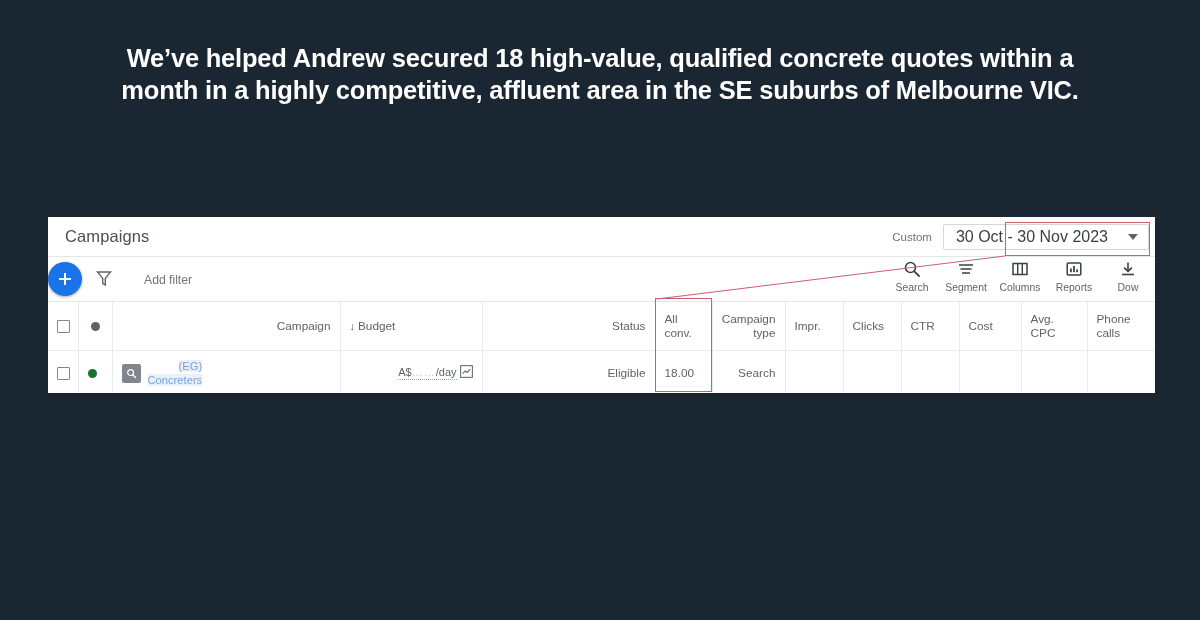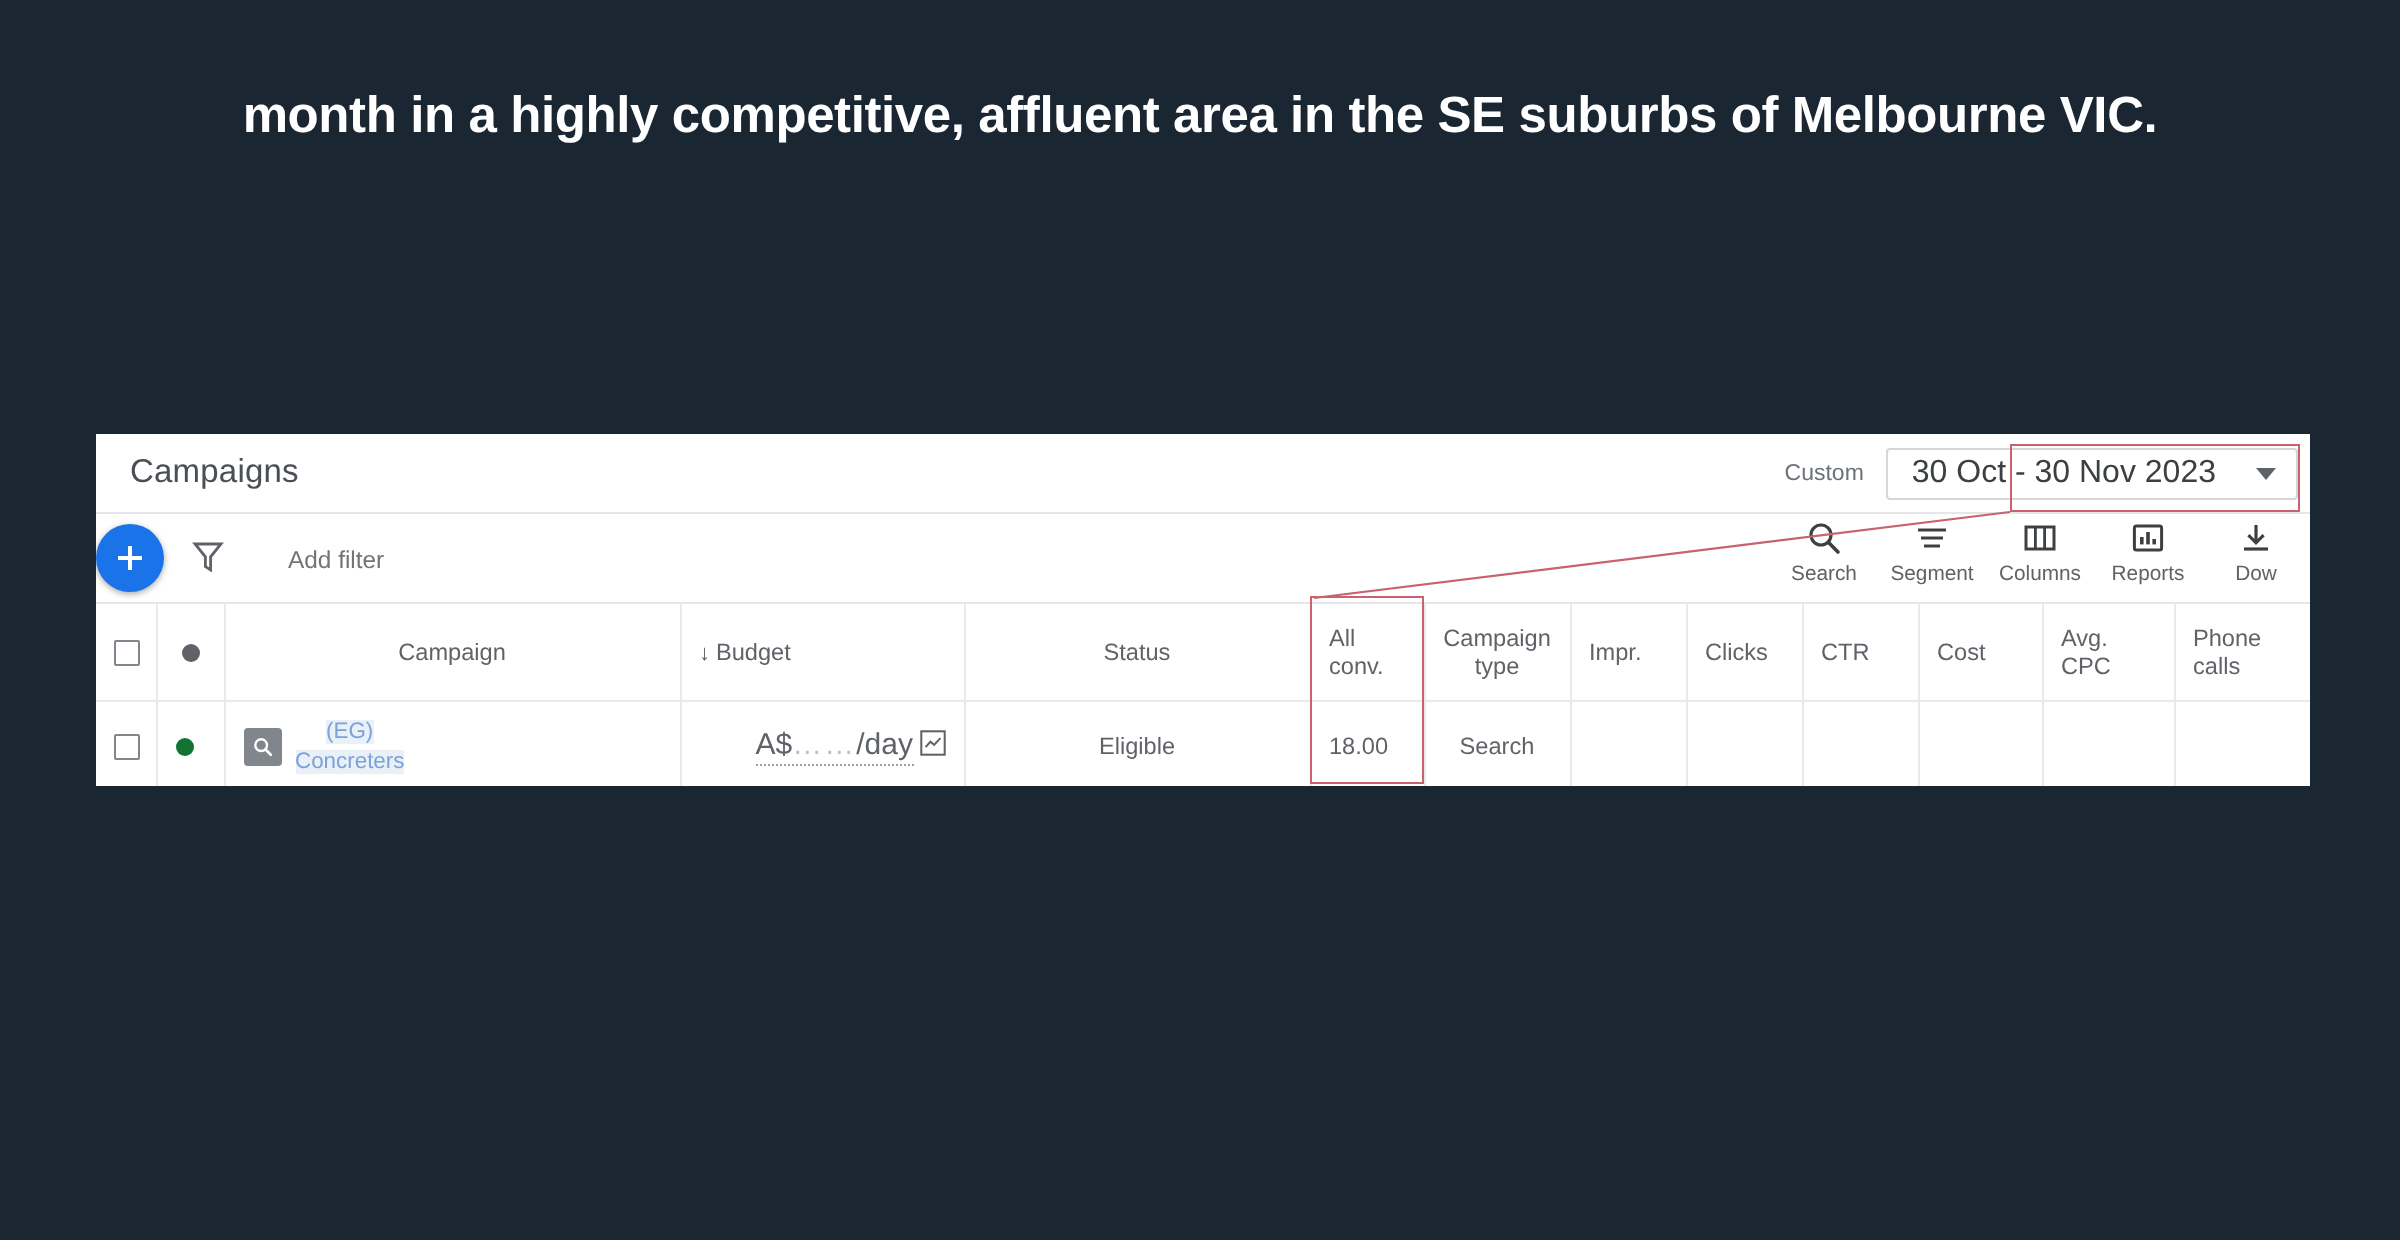--- a/index.html
+++ b/index.html
@@ -121,21 +121,21 @@
     border-bottom: 1px solid #e8eaed;
     font-weight: normal;
     color: #5f6368;
     font-size: 11.8px;
     vertical-align: middle;
     padding: 0 9px;
   }
   table.adtable th { height: 48px; }
   table.adtable td { height: 46px; }
   th.num, td.num { text-align: left; }
-  th.ctr-txt, td.ctr-txt { text-align: center; }
+  th.ctr-txt, td.ctr-txt { text-align: right; }
 
   .th-budget { text-align: left; font-weight: bold; color: #3c4043; }
   .sort-arrow { font-size: 11px; margin-right: 3px; font-weight: normal; }
 
   .cb {
     display: inline-block;
     width: 13px; height: 13px;
     border: 1.6px solid #80868b;
     border-radius: 1px;
     vertical-align: middle;
@@ -162,39 +162,40 @@
     font-size: 11.2px;
     line-height: 13px;
     background: rgba(120,160,210,0.16);
   }
   .budget-cell {
     display: flex; align-items: center; justify-content: flex-end; gap: 3px;
   }
   .budget-text {
     border-bottom: 1.5px dotted #9aa0a6;
     color: #5f6368;
-    font-size: 15px;
+    font-size: 11px;
     padding-bottom: 1px;
   }
   .budget-redact { letter-spacing: 1px; color: #bdc1c6; }
 
   
   .redbox {
     position: absolute;
     border: 1.6px solid #c9616e;
     pointer-events: none;
   }
   #redbox-date { left: 957px; top: 5px; width: 145px; height: 34px; }
   #redbox-conv { left: 607px; top: 81px; width: 57px; height: 94px; }
   .redline { position: absolute; left: 0; top: 0; width: 1107px; height: 176px; pointer-events: none; }
 </style>
 </head>
 <body>
 
 <div class="headline">
+  <div>We’ve helped Andrew secured 18 high-value, qualified concrete quotes within a</div>
   <div>month in a highly competitive, affluent area in the SE suburbs of Melbourne VIC.</div>
 </div>
 
 <div class="panel">
 
   <div class="panel-titlebar">
     <div class="panel-title">Campaigns</div>
 
     <div class="daterange-wrap">
       <span class="custom-label">Custom</span>

